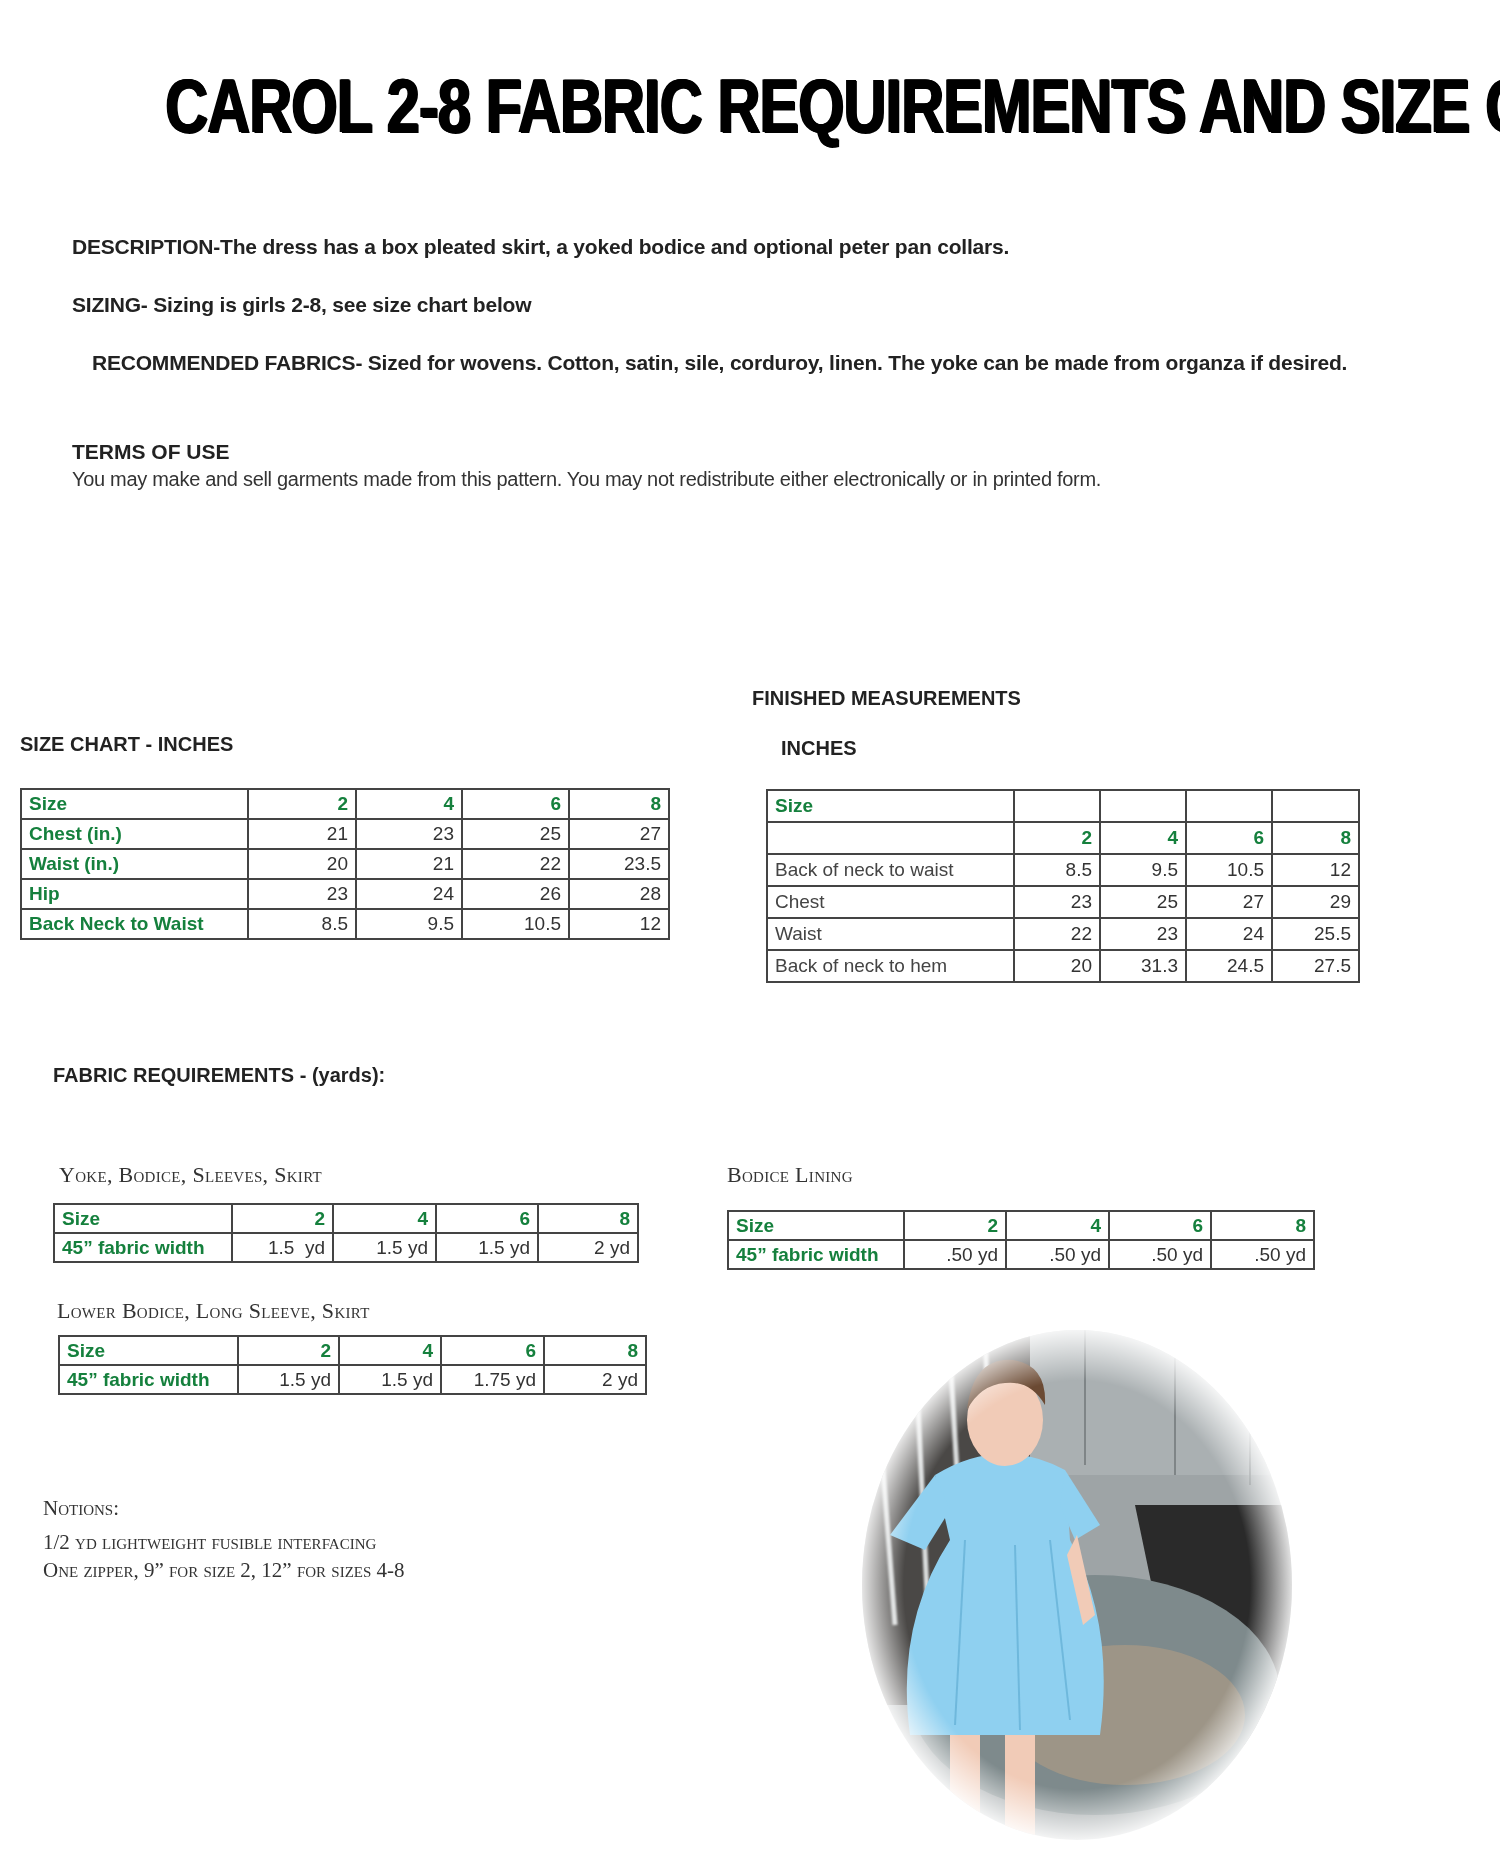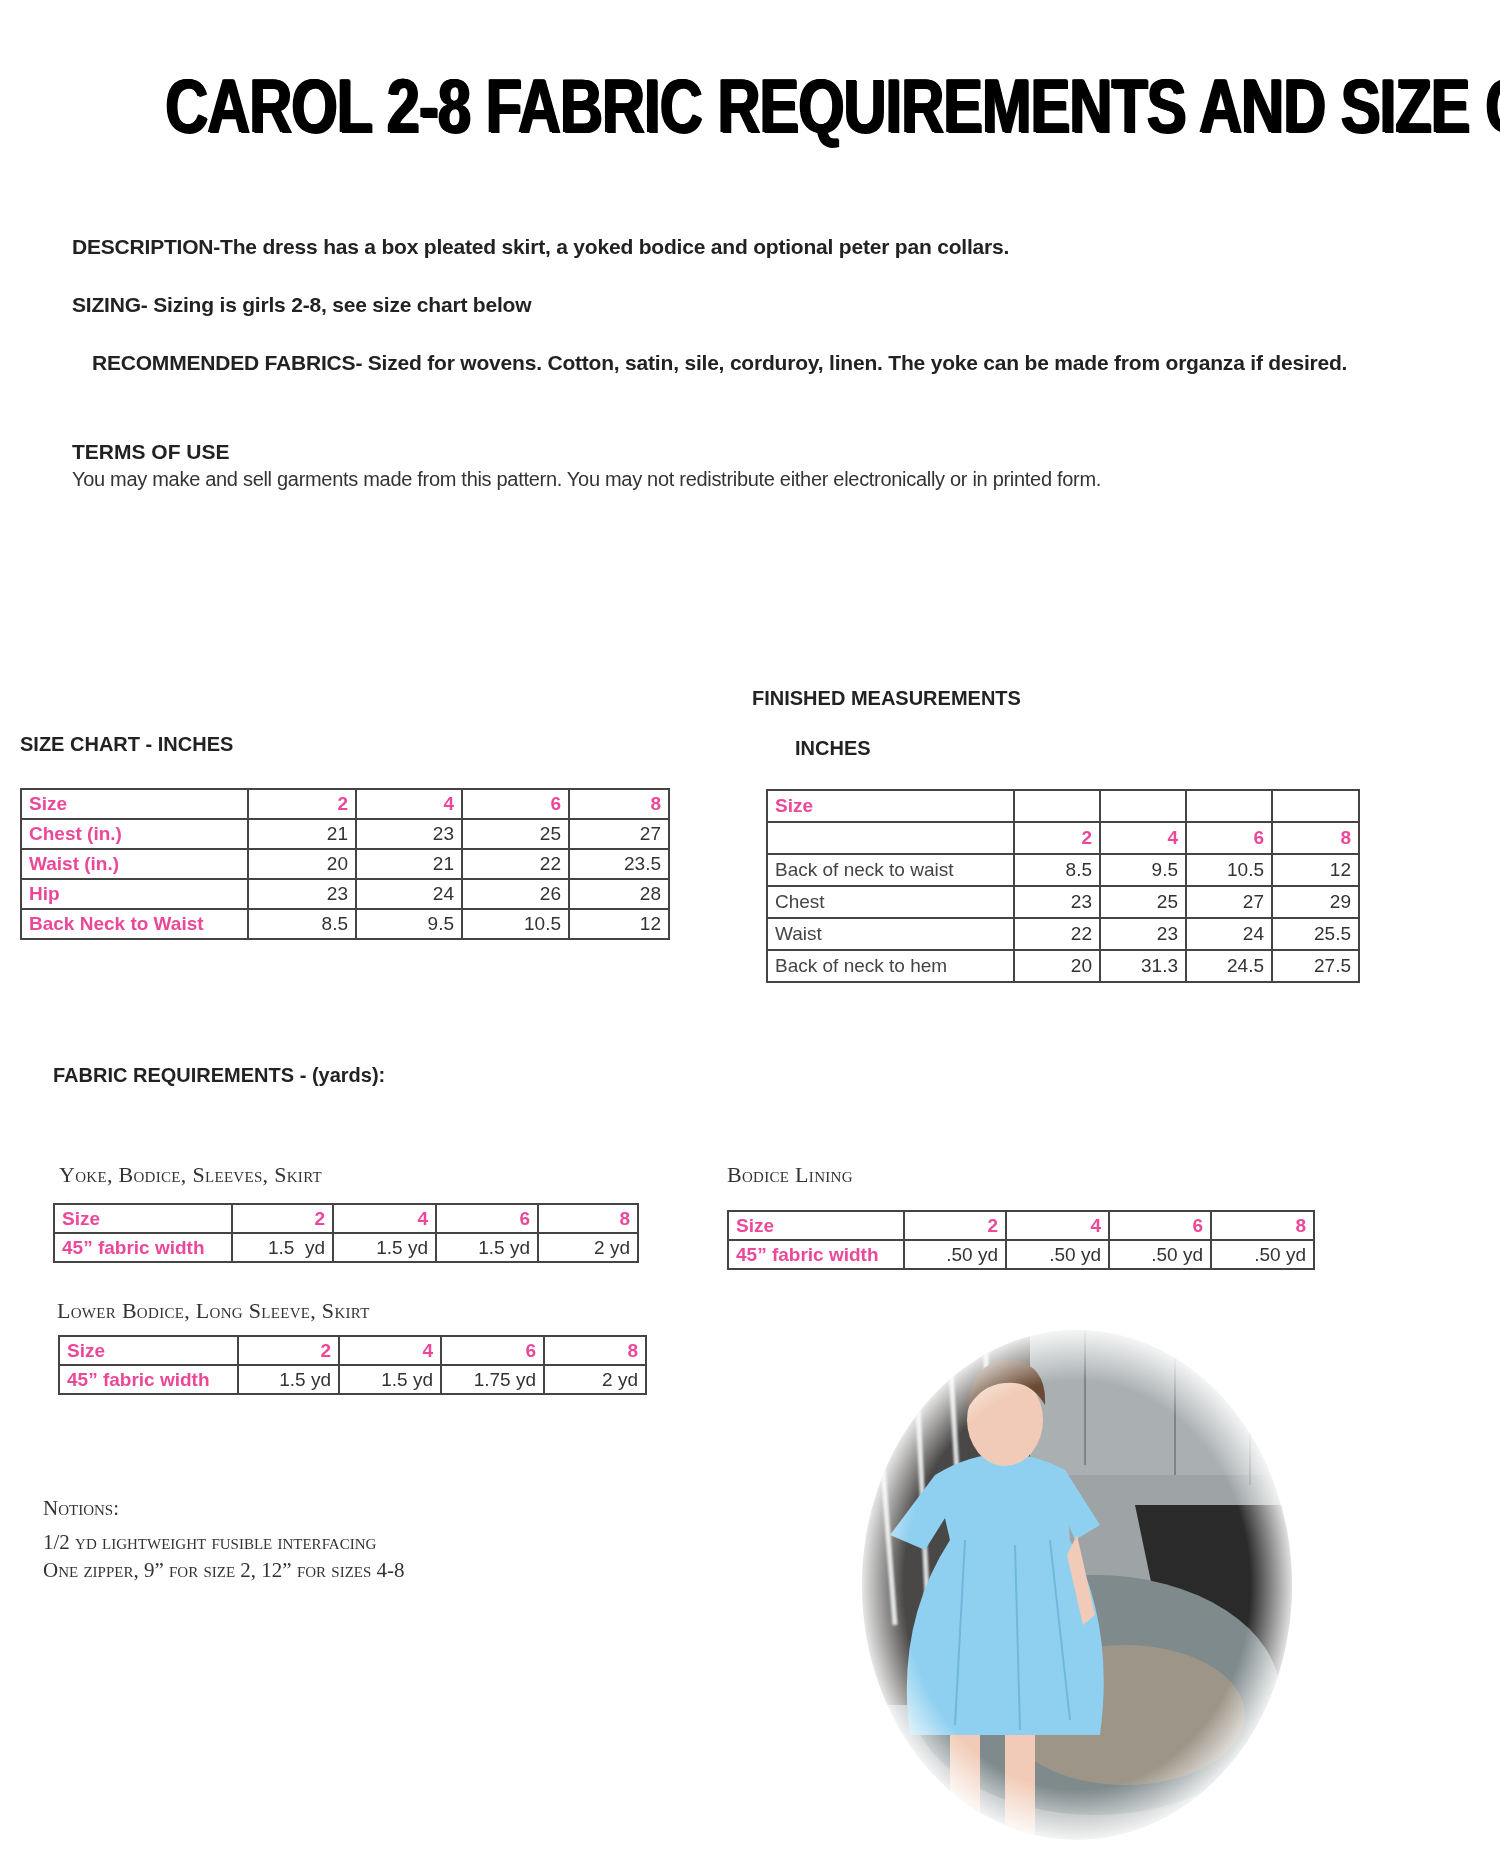--- a/index.html
+++ b/index.html
@@ -17,21 +17,21 @@
   .para { left: 72px; font-size: 21px; color: #222; white-space: nowrap; font-weight: 600; letter-spacing: -0.2px; }
   .terms-h { left: 72px; top: 440px; font-size: 21px; font-weight: 600; color: #222; }
   .terms-b { left: 72px; top: 468px; font-size: 20px; color: #333; white-space: nowrap; letter-spacing: -0.3px; }
 
   .sec-h { font-size: 20px; font-weight: 600; color: #222; white-space: nowrap; }
   .sc-h { font-family: "Liberation Serif", serif; font-variant: small-caps; font-size: 22px; color: #333; white-space: nowrap; letter-spacing: 0.3px; }
 
   table.grid { position: absolute; border-collapse: collapse; table-layout: fixed; font-size: 19px; }
   table.grid td { border: 2px solid #444; padding: 0 7px; text-align: right; color: #333; white-space: nowrap; }
   table.grid td.lbl { text-align: left; }
-  table.grid td.b { font-weight: 700; color: #ec4899; }
+  table.grid td.b { font-weight: 700; color: #15803d; }
   table.grid td.light { color: #444; }
 
   #t-size td { height: 28px; }
   #t-fin td { height: 30px; }
   #t-yoke td, #t-lining td, #t-lower td { height: 27px; }
 
   .notes { left: 43px; font-family: "Liberation Serif", serif; font-variant: small-caps; font-size: 21px; color: #333; white-space: nowrap; }
 
   .photo { left: 855px; top: 1325px; width: 445px; height: 520px; }
 </style>
@@ -89,21 +89,21 @@
     <td class="lbl b">Back Neck to Waist</td>
     <td>8.5</td>
     <td>9.5</td>
     <td>10.5</td>
     <td>12</td>
   </tr>
 </tbody>
   </table>
 
 <div class="abs sec-h" style="left:752px; top:687px;">FINISHED MEASUREMENTS</div>
-<div class="abs sec-h" style="left:781px; top:737px;margin-left:14px;">INCHES</div>
+<div class="abs sec-h" style="left:781px; top:737px;">INCHES</div>
 <table class="grid" id="t-fin" style="left:766px; top:789px; width:592px;">
   <colgroup>
       <col style="width:247px">
       <col style="width:86px">
       <col style="width:86px">
       <col style="width:86px">
       <col style="width:87px">
     </colgroup>
   <tbody>
       <tr>

